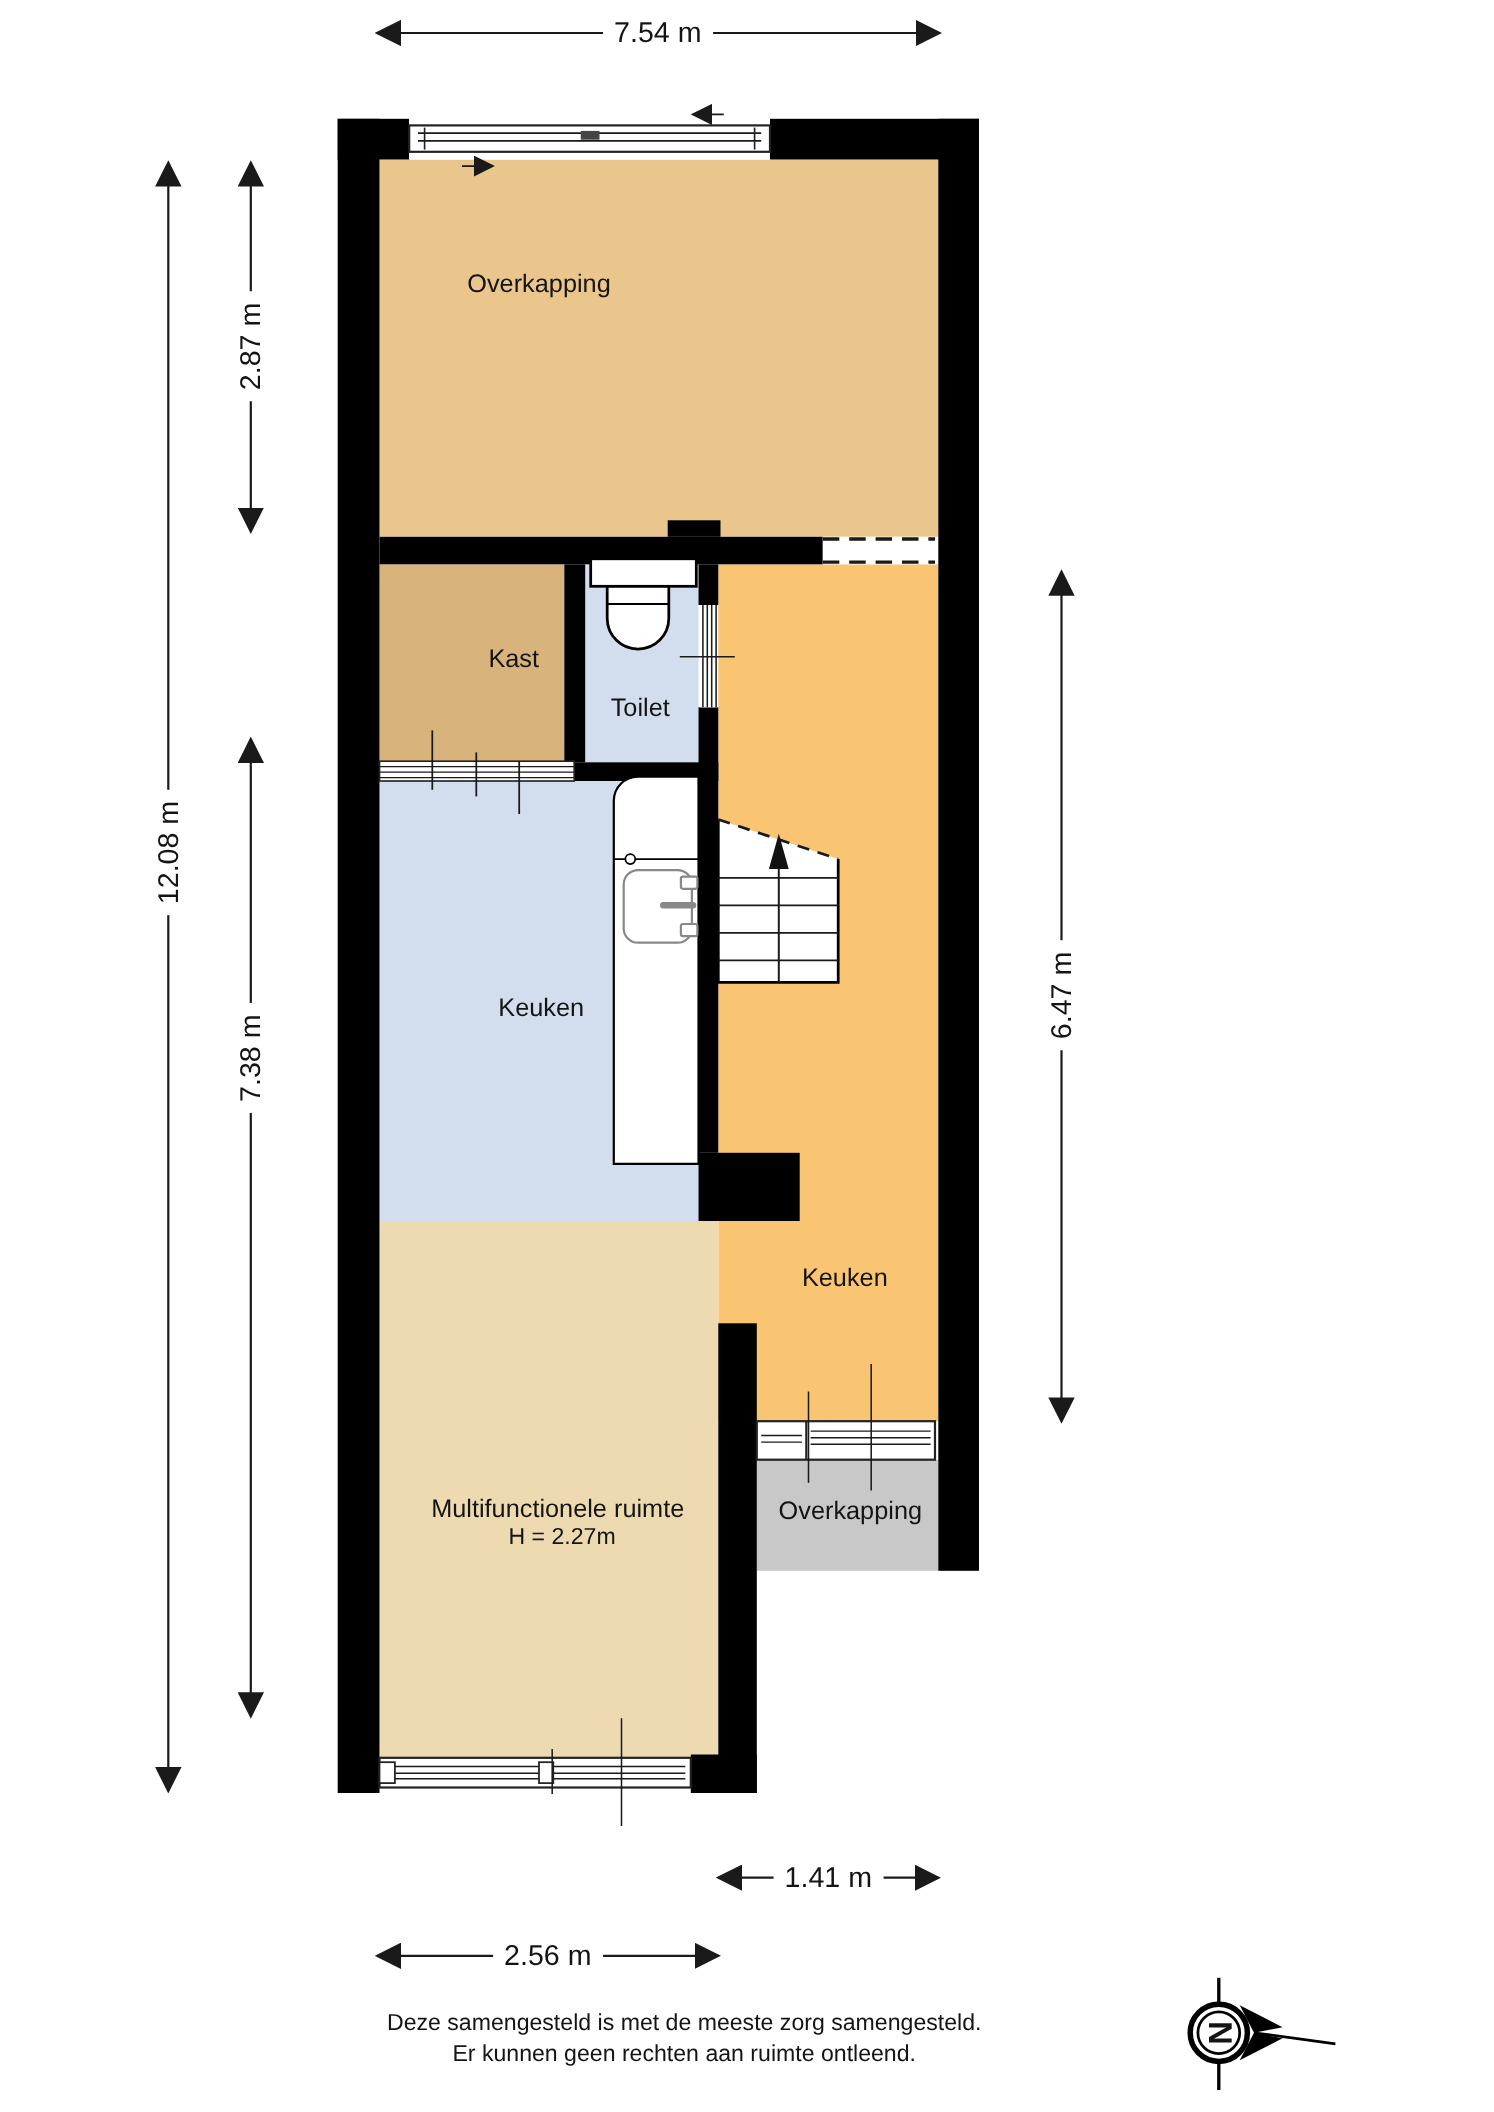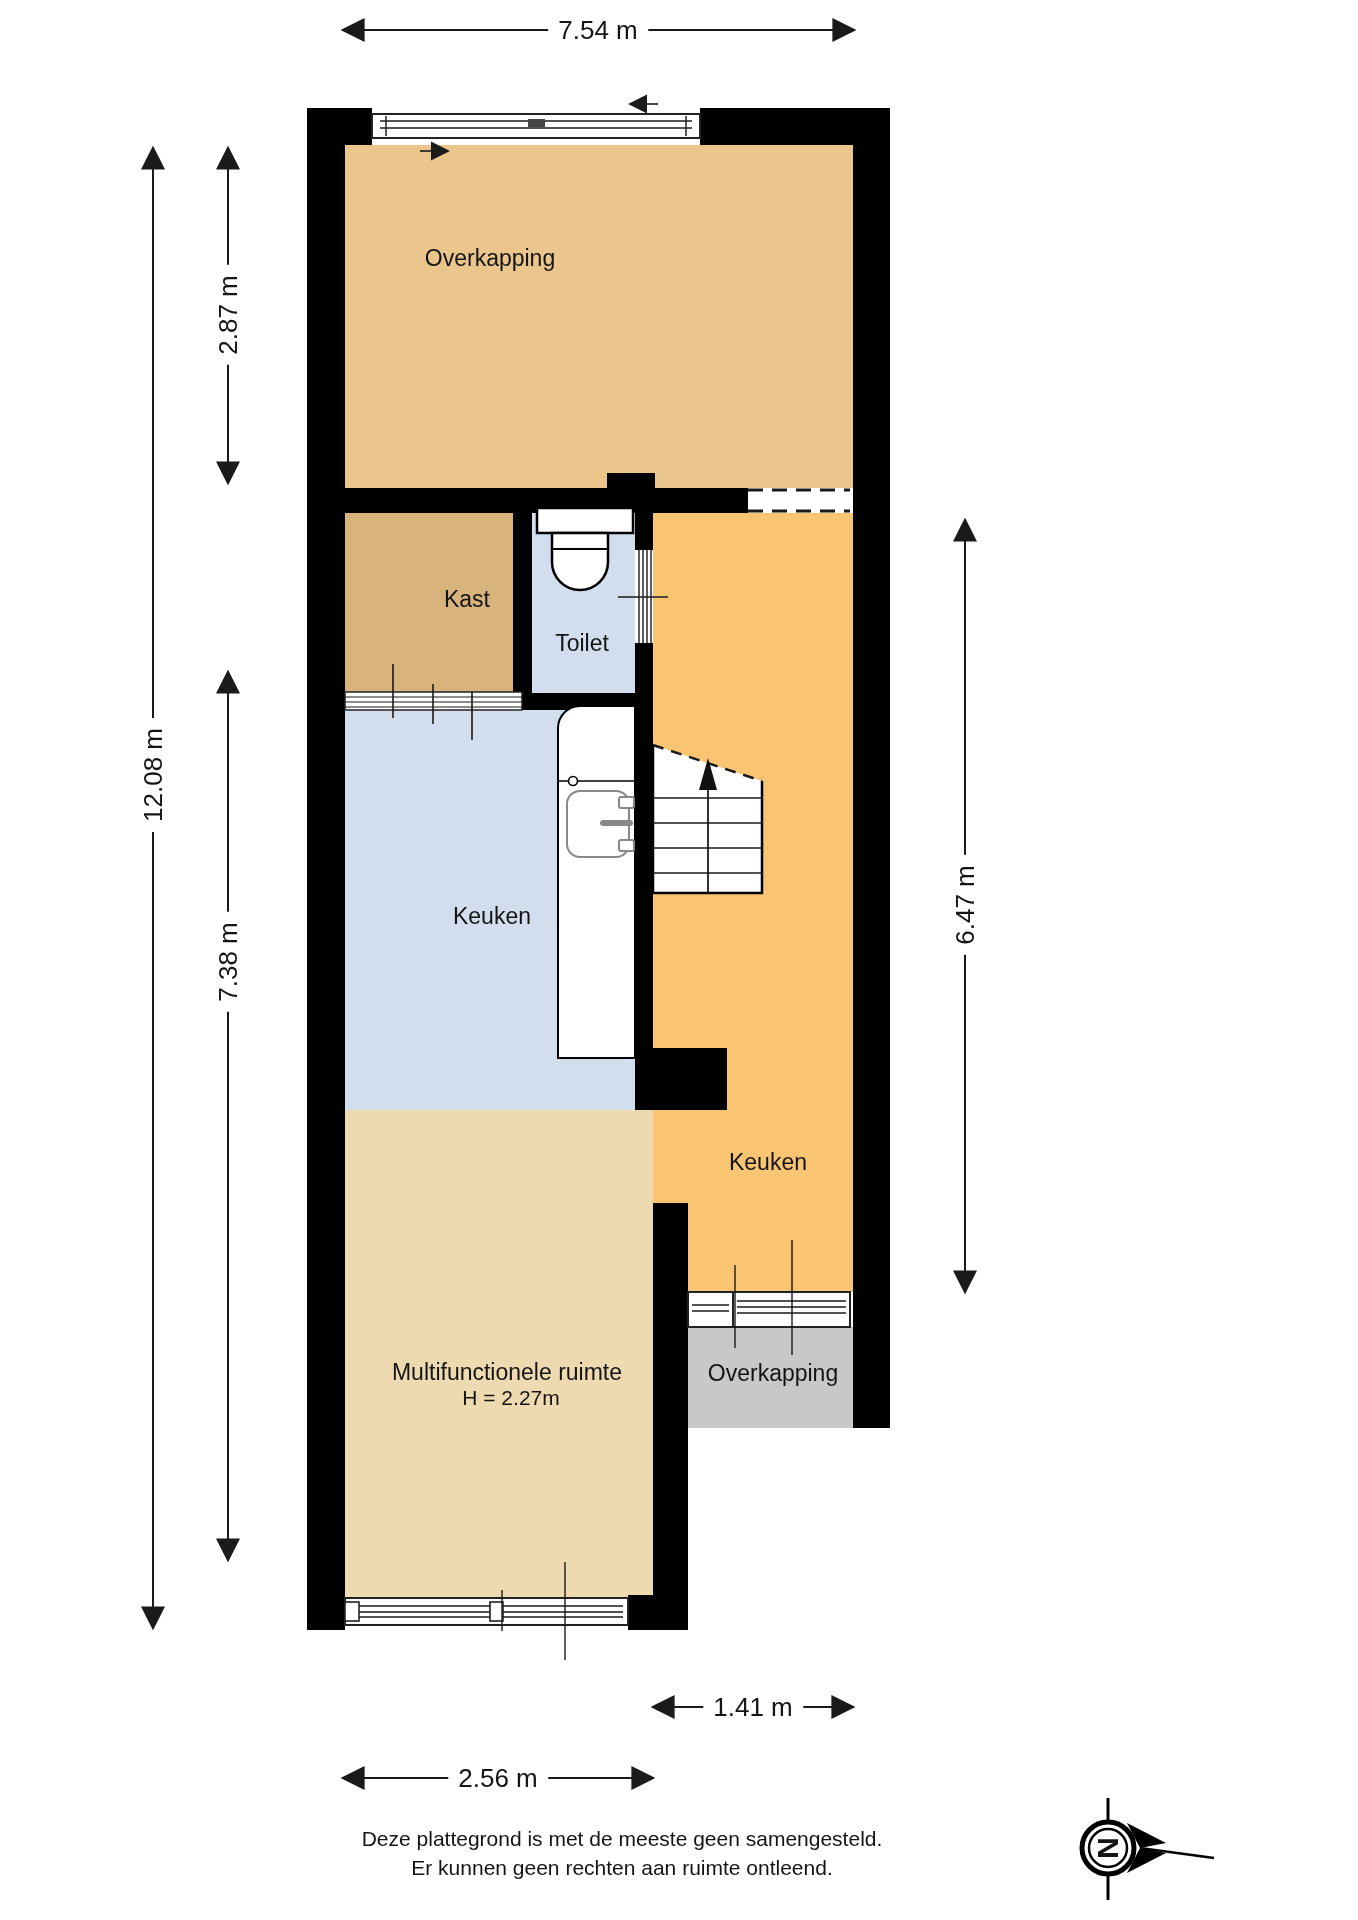--- a/index.html
+++ b/index.html
@@ -184,17 +184,17 @@
   <div class="dim rot" style="left:153px;top:775px;">12.08 m</div>
   <div class="dim rot" style="left:228px;top:315px;">2.87 m</div>
   <div class="dim rot" style="left:228px;top:962px;">7.38 m</div>
   <div class="dim rot" style="left:965px;top:905px;">6.47 m</div>
   <div class="dim" style="left:753px;top:1707px;">1.41 m</div>
   <div class="dim" style="left:498px;top:1778px;">2.56 m</div>
 
   <div class="label" style="left:1108px;top:1848px;font-size:30px;font-weight:bold;transform:translate(-50%,-50%) rotate(90deg);">N</div>
 
   <div class="disclaimer" style="left:622px;top:1824px;">
-    <div>Deze plattegrond is met de meeste geen samengesteld.</div>
+    <div>Deze samengesteld is met de meeste zorg samengesteld.</div>
     <div>Er kunnen geen rechten aan ruimte ontleend.</div>
   </div>
 
 </div>
 
 </body></html>

